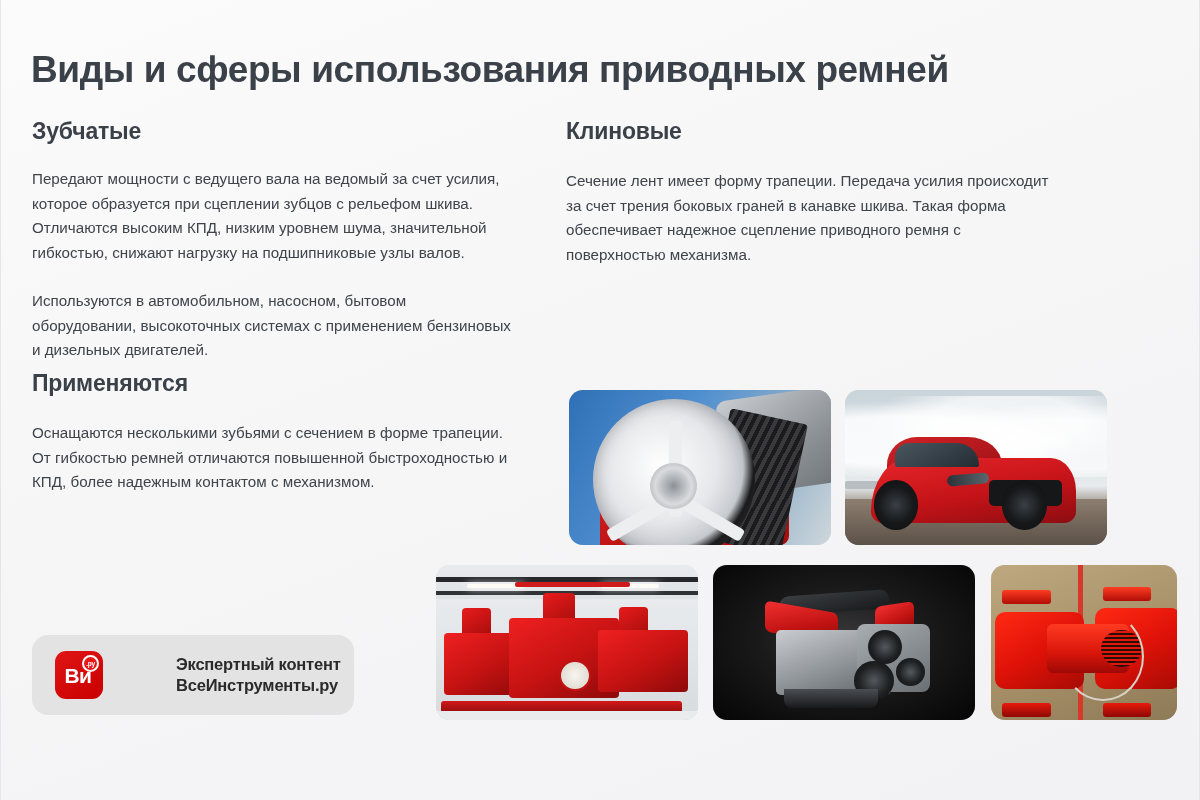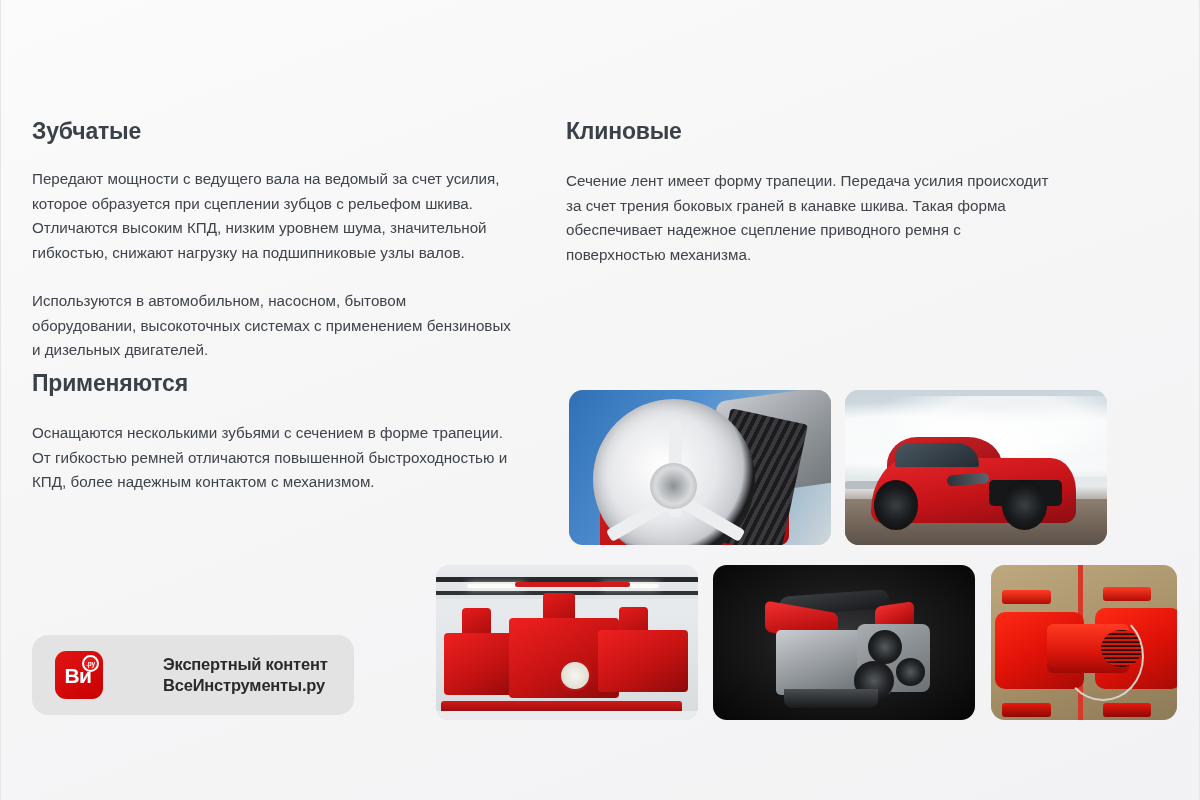--- a/index.html
+++ b/index.html
@@ -100,21 +100,21 @@
     background: #e81818;
     border: 2px solid #ffffff;
     color: #ffffff;
     font-size: 6.5px;
     font-weight: bold;
     line-height: 13px;
     text-align: center;
     letter-spacing: -0.3px;
   }
   .badge-text {
-    margin-left: 12px;
+    margin-left: 25px;
     font-size: 16.5px;
     line-height: 21px;
     font-weight: bold;
     color: #2a2a2a;
     letter-spacing: -0.2px;
   }
 
   
   .photo {
     position: absolute;
@@ -359,20 +359,21 @@
   #photo-motor .post {
     position: absolute; left: 47%; top: 0; width: 2.5%; height: 100%;
     background: #d6382a;
   }
 </style>
 </head>
 <body>
 
 <div class="page">
 
+  <h1 class="title">Виды и сферы использования приводных ремней</h1>
 
   <div class="col-left">
     <div class="sec-head">Зубчатые</div>
     <div class="sec-body">
       <p>Передают мощности с ведущего вала на ведомый за счет усилия, которое образуется при сцеплении зубцов с рельефом шкива. Отличаются высоким КПД, низким уровнем шума, значительной гибкостью, снижают нагрузку на подшипниковые узлы валов.</p>
       <p>Используются в автомобильном, насосном, бытовом оборудовании, высокоточных системах с применением бензиновых и дизельных двигателей.</p>
     </div>
   </div>
 
   <div class="col-right">

